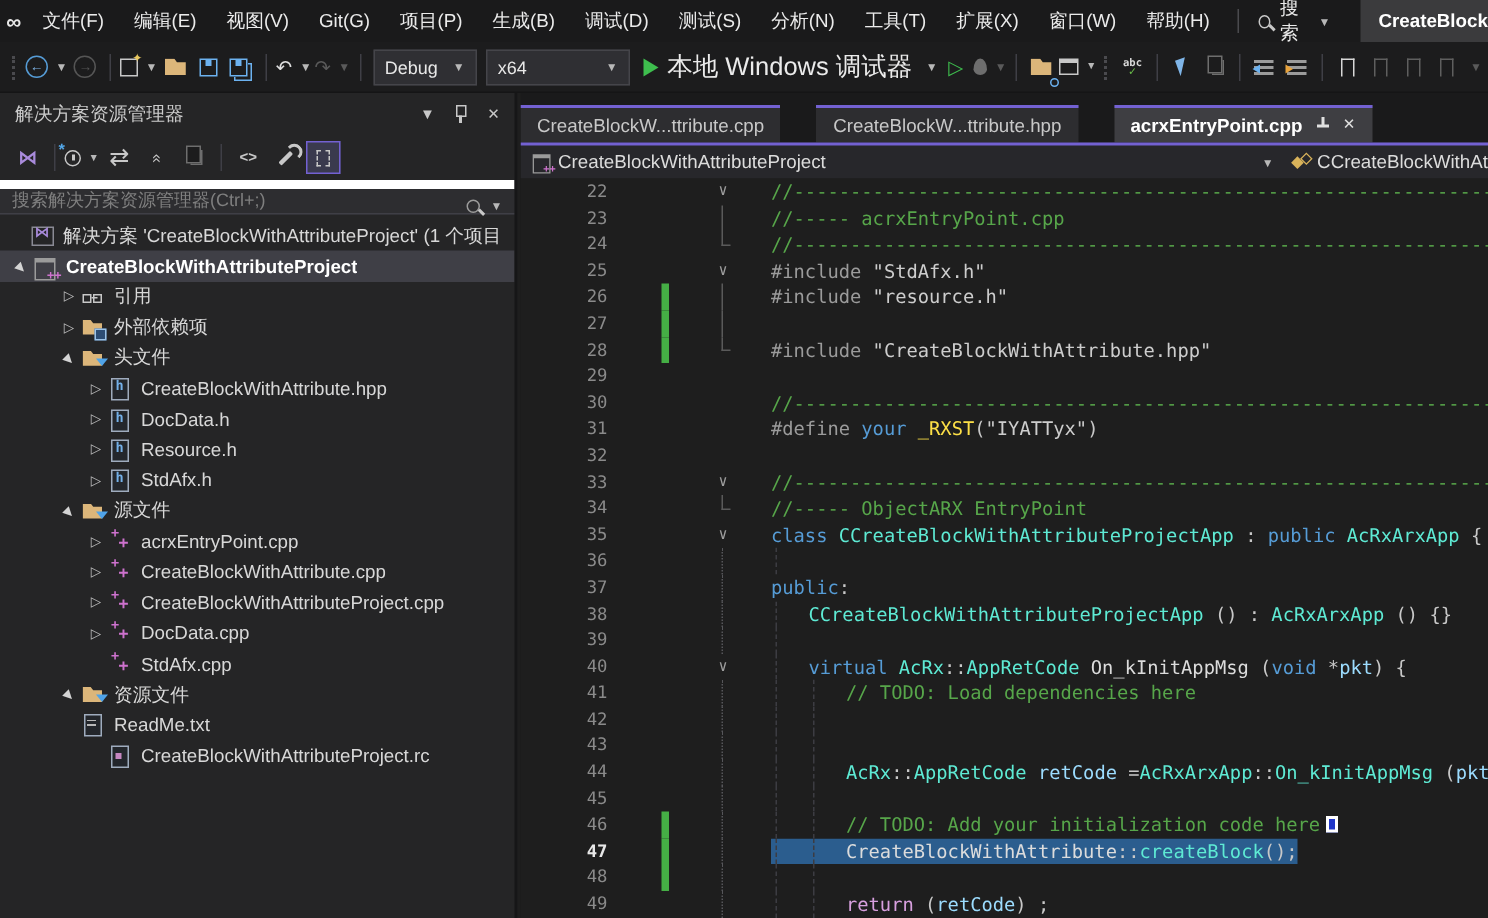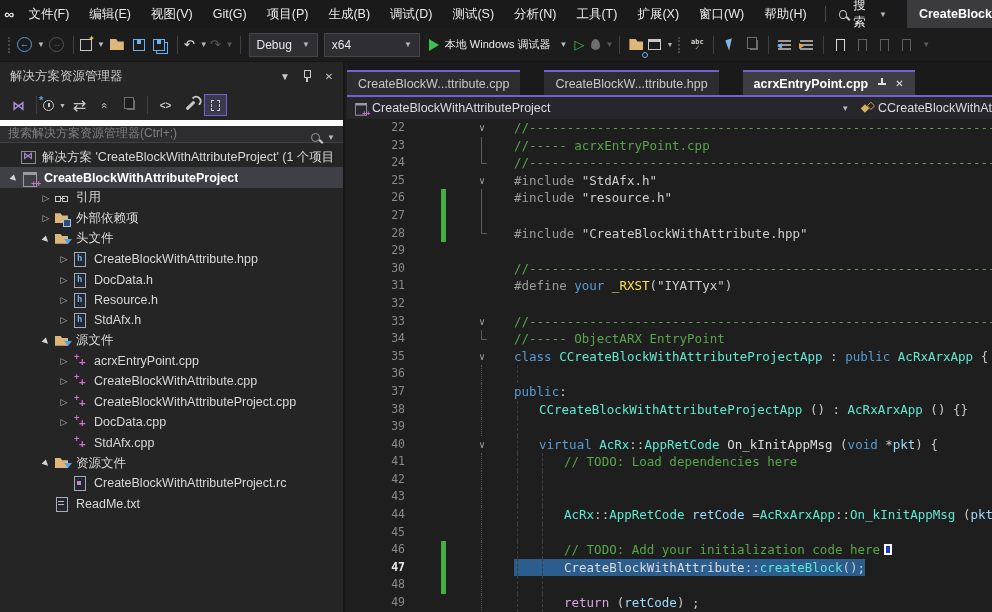--- a/index.html
+++ b/index.html
@@ -29,21 +29,21 @@
   .floppy::before { content:""; position:absolute; top:0; left:3px; width:4px; height:4px; background:#6cb2f0; }
   .floppy2 { box-shadow:3px 3px 0 -1px #1c1c1d, 3px 3px 0 0 #6cb2f0; margin-right:3px; }
   .folder-ic { position:relative; width:14px; height:11px; background:#dcb67a; clip-path:polygon(0 0,45% 0,58% 22%,100% 22%,100% 100%,0 100%); }
   .newproj { width:12px; height:12px; border:1px solid #c8c8c8; position:relative; }
   .newproj::after { content:"✦"; position:absolute; right:-4px; top:-6px; color:#e8c860; font-size:8px; }
   .undo { font-size:13px; color:#e0e0e0; }
   .undo.dis { color:#5a5a5a; }
   .combo { display:flex; align-items:center; height:24px; background:#2f2f33; border:1px solid #45454a; padding:0 7px; font-size:12px; color:#e8e8e8; margin:0 3px; }
   .combo .dd { margin-left:10px; }
   .play { width:0; height:0; border-left:10px solid #3ebe4e; border-top:6px solid transparent; border-bottom:6px solid transparent; }
-  .runlabel { font-size:11px; color:#ebebeb; margin:0 4px 0 6px; white-space:nowrap; }
+  .runlabel { font-size:17px; color:#ebebeb; margin:0 4px 0 6px; white-space:nowrap; }
   .playo { color:#3ebe4e; font-size:13px; font-weight:bold; }
   .flame { width:9px; height:11px; background:#6e6e6e; border-radius:50% 50% 50% 50%/65% 65% 35% 35%; }
   .fsearch { position:relative; }
   .fsearch .mag2 { position:absolute; right:-2px; bottom:-2px; width:6px; height:6px; border:1.5px solid #6cb2f0; border-radius:50%; background:#1c1c1d; }
   .homewin { width:13px; height:11px; border:1px solid #c8c8c8; border-top:3px solid #c8c8c8; position:relative; }
   .abc { font:bold 7px "DejaVu Sans Mono",monospace; color:#d8d8d8; text-align:center; line-height:6px; }
   .abc .chk { color:#6cc04a; font-size:8px; }
   .cursor-arrow { width:0; height:0; border-top:11px solid #7fb5e8; border-right:7px solid transparent; transform:rotate(-20deg); }
   .copyic { width:8px; height:10px; border:1px solid #6e6e6e; position:relative; margin-left:3px; }
   .copyic::before { content:""; position:absolute; left:-4px; top:-4px; width:8px; height:10px; border:1px solid #6e6e6e; background:#1c1c1d; }
@@ -382,29 +382,29 @@
         <div class="trow" style="padding-left: 56px;">
           <span class="ex"></span>
           <span class="ic ic-cpp"></span>
           <span class="tlabel">StdAfx.cpp</span>
         </div>
         <div class="trow" style="padding-left: 38px;">
           <span class="ex"><i>▶</i></span>
           <span class="ic ic-folderf"></span>
           <span class="tlabel">资源文件</span>
         </div>
+        <div class="trow" style="padding-left: 38px;">
+          <span class="ex"></span>
+          <span class="ic ic-txt"></span>
+          <span class="tlabel">ReadMe.txt</span>
+        </div>
         <div class="trow" style="padding-left: 56px;">
           <span class="ex"></span>
           <span class="ic ic-rc"></span>
           <span class="tlabel">CreateBlockWithAttributeProject.rc</span>
-        </div>
-        <div class="trow" style="padding-left: 38px;">
-          <span class="ex"></span>
-          <span class="ic ic-txt"></span>
-          <span class="tlabel">ReadMe.txt</span>
         </div>
       </div>
   </div>
 
   <div class="editor">
     <div class="tabs" id="tabs">
         <div class="tab">
           <span>CreateBlockW...ttribute.cpp</span>
         </div>
         <div class="tab">

